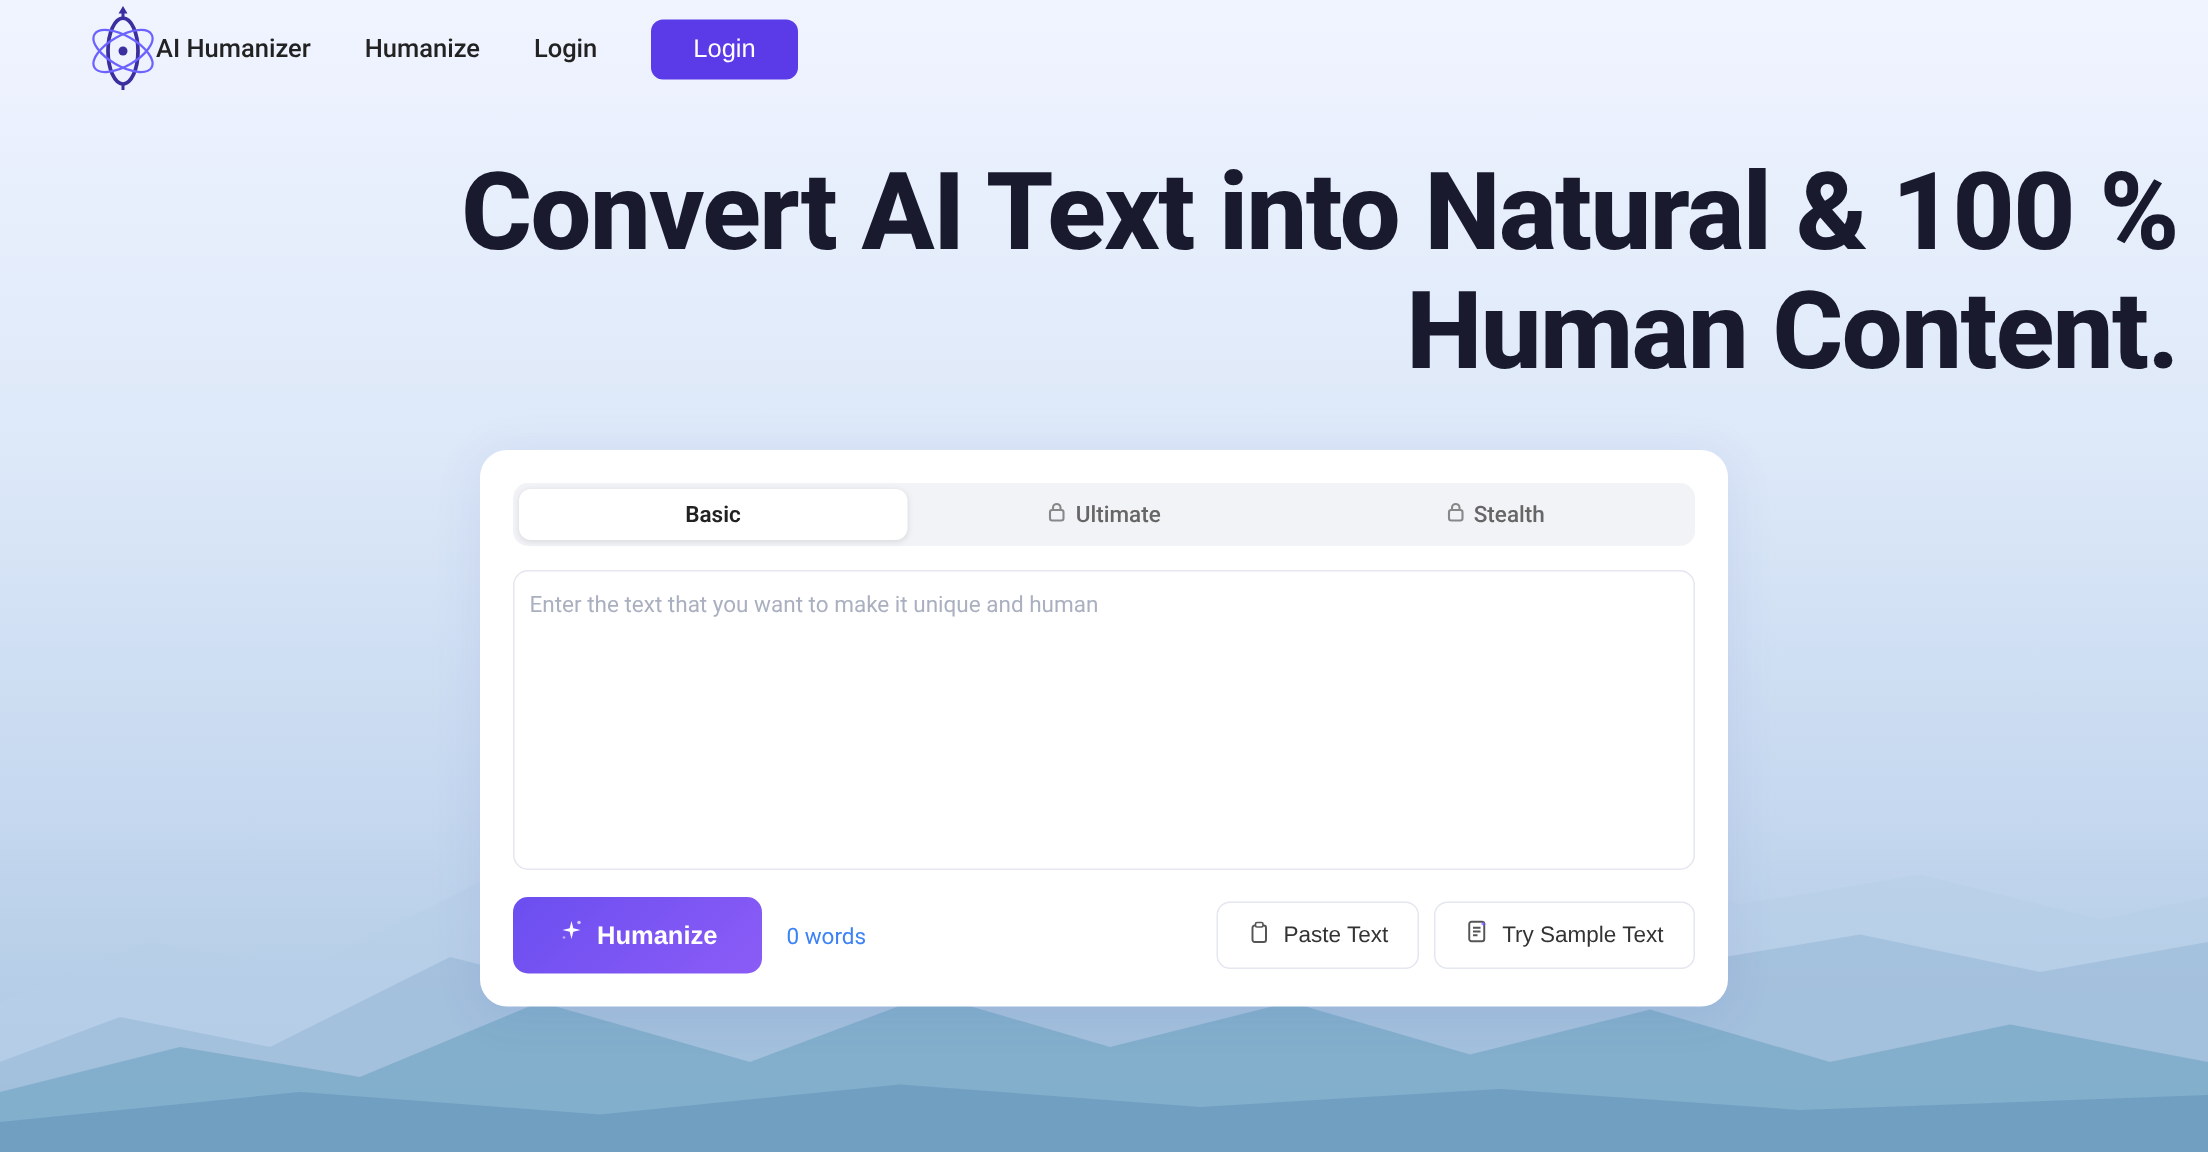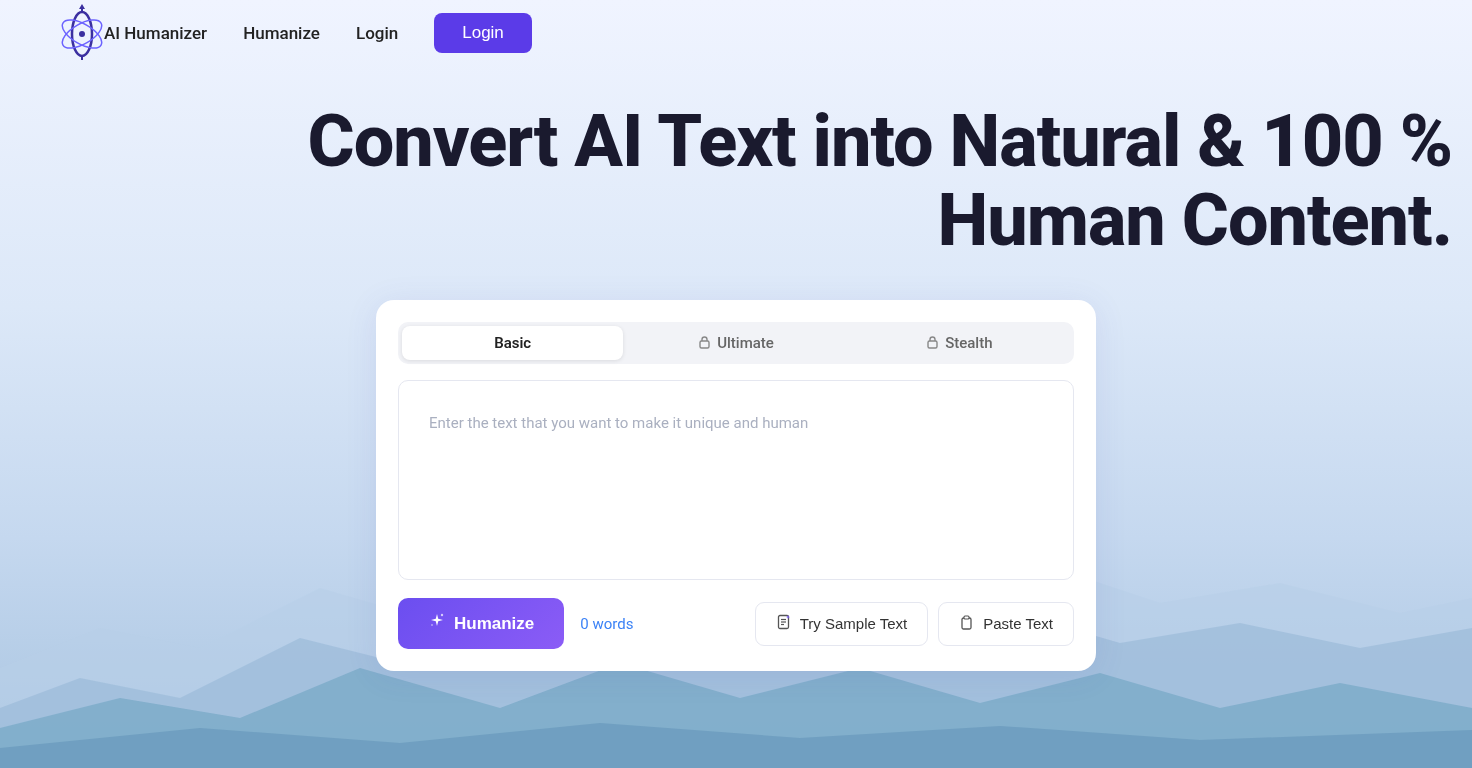--- a/index.html
+++ b/index.html
@@ -101,21 +101,21 @@
       position: relative;
       z-index: 10;
       display: flex;
       justify-content: center;
       margin-top: 10px;
     }
 
     .main-card {
       background: #fff;
       border-radius: 18px;
-      width: 720px;
+      width: 832px;
       padding: 22px 22px 22px;
       box-shadow: 0 4px 32px rgba(80, 80, 180, 0.10);
     }
 
     
     .tabs {
       display: flex;
       align-items: center;
       background: #f2f3f7;
       border-radius: 10px;
@@ -149,21 +149,21 @@
     .tab-icon {
       font-size: 13px;
     }
 
     
     .text-input-area {
       width: 100%;
       height: 200px;
       border: 1.5px solid #e5e7f0;
       border-radius: 10px;
-      padding: 30px;
+      padding: 10px;
       font-size: 15px;
       color: #888;
       resize: none;
       outline: none;
       font-family: inherit;
       line-height: 1.6;
       background: #fff;
     }
 
     .text-input-area::placeholder {
@@ -312,37 +312,37 @@
           <span>Humanize</span>
         </button>
         <span class="words-count">0 words</span>
       </div>
 
       <div class="right-buttons">
         <button class="action-btn">
           <span>
             
             <svg width="17" height="17" viewBox="0 0 17 17" fill="none" xmlns="http://www.w3.org/2000/svg">
-              <rect x="2.5" y="1.5" width="10" height="13" rx="1.5" stroke="#555" stroke-width="1.3" fill="none"></rect>
-              <line x1="5" y1="5.5" x2="10" y2="5.5" stroke="#555" stroke-width="1.2"></line>
-              <line x1="5" y1="8" x2="10" y2="8" stroke="#555" stroke-width="1.2"></line>
-              <line x1="5" y1="10.5" x2="8" y2="10.5" stroke="#555" stroke-width="1.2"></line>
-
-              <path d="M12 1l.5 1.5L14 3l-1.5.5L12 5l-.5-1.5L10 3l1.5-.5L12 1z" fill="#7c5cfc" stroke="none"></path>
-            </svg>
-          </span>
-          <span>Try Sample Text</span>
-        </button>
-        <button class="action-btn">
-          <span>
-            
-            <svg width="17" height="17" viewBox="0 0 17 17" fill="none" xmlns="http://www.w3.org/2000/svg">
               <rect x="3" y="4" width="9" height="11" rx="1.5" stroke="#555" stroke-width="1.3" fill="none"></rect>
               <rect x="5" y="2" width="5" height="3" rx="1" stroke="#555" stroke-width="1.1" fill="white"></rect>
             </svg>
           </span>
           <span>Paste Text</span>
         </button>
+        <button class="action-btn">
+          <span>
+            
+            <svg width="17" height="17" viewBox="0 0 17 17" fill="none" xmlns="http://www.w3.org/2000/svg">
+              <rect x="2.5" y="1.5" width="10" height="13" rx="1.5" stroke="#555" stroke-width="1.3" fill="none"></rect>
+              <line x1="5" y1="5.5" x2="10" y2="5.5" stroke="#555" stroke-width="1.2"></line>
+              <line x1="5" y1="8" x2="10" y2="8" stroke="#555" stroke-width="1.2"></line>
+              <line x1="5" y1="10.5" x2="8" y2="10.5" stroke="#555" stroke-width="1.2"></line>
+
+              <path d="M12 1l.5 1.5L14 3l-1.5.5L12 5l-.5-1.5L10 3l1.5-.5L12 1z" fill="#7c5cfc" stroke="none"></path>
+            </svg>
+          </span>
+          <span>Try Sample Text</span>
+        </button>
       </div>
     </div>
 
   </div>
 </div>
 
 </body></html>

